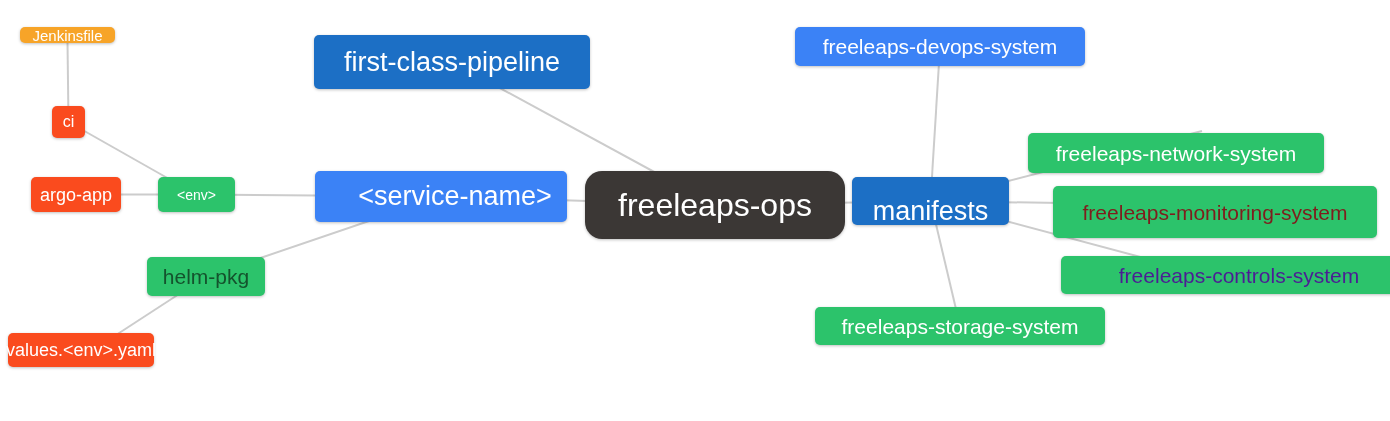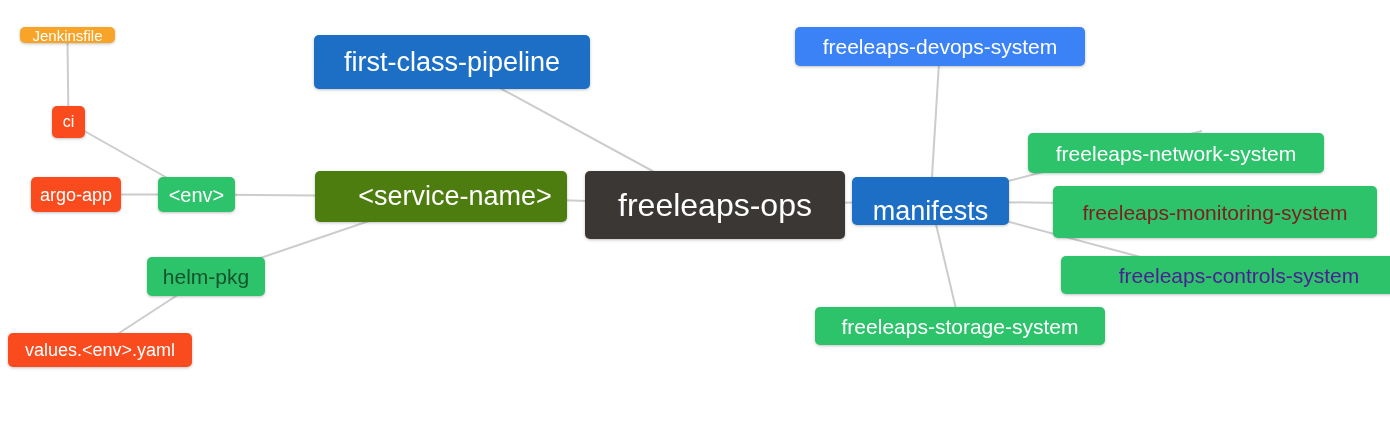--- a/index.html
+++ b/index.html
@@ -61,36 +61,36 @@
     </svg>
 <div class="node" style="left: 20px; top: 27px; width: 95px; height: 16px; font-size: 15px; background: rgb(247, 164, 40); color: rgb(255, 255, 255);">
       <span>Jenkinsfile</span>
     </div>
     <div class="node" style="left: 52px; top: 106px; width: 33px; height: 32px; font-size: 16px; background: rgb(250, 75, 30); color: rgb(255, 255, 255);">
       <span>ci</span>
     </div>
     <div class="node" style="left: 31px; top: 177px; width: 90px; height: 35px; font-size: 18px; background: rgb(250, 75, 30); color: rgb(255, 255, 255);">
       <span>argo-app</span>
     </div>
-    <div class="node" style="left: 158px; top: 177px; width: 77px; height: 35px; font-size: 20px; background: rgb(44, 195, 107); color: rgb(255, 255, 255);">
+    <div class="node" style="left: 158px; top: 177px; width: 77px; height: 35px; font-size: 14px; background: rgb(44, 195, 107); color: rgb(255, 255, 255);">
       <span>&lt;env&gt;</span>
     </div>
     <div class="node" style="left: 147px; top: 257px; width: 118px; height: 39px; font-size: 21px; background: rgb(44, 195, 107); color: #14532d;">
       <span>helm-pkg</span>
     </div>
-    <div class="node" style="left: 8px; top: 333px; width: 184px; height: 34px; font-size: 18px; background: rgb(250, 75, 30); color: rgb(255, 255, 255);">
+    <div class="node" style="left: 8px; top: 333px; width: 146px; height: 34px; font-size: 18px; background: rgb(250, 75, 30); color: rgb(255, 255, 255);">
       <span>values.&lt;env&gt;.yaml</span>
     </div>
     <div class="node" style="left: 314px; top: 35px; width: 276px; height: 54px; font-size: 27px; background: rgb(28, 111, 197); color: rgb(255, 255, 255);">
       <span>first-class-pipeline</span>
     </div>
-    <div class="node" style="left: 315px; top: 171px; width: 252px; height: 51px; font-size: 27px; background: #4d7c0f; color: rgb(255, 255, 255); padding-left: 28px;">
+    <div class="node" style="left: 315px; top: 171px; width: 252px; height: 51px; font-size: 27px; background: #3b82f6; color: rgb(255, 255, 255); padding-left: 28px;">
       <span>&lt;service-name&gt;</span>
     </div>
-    <div class="node" style="left: 585px; top: 171px; width: 260px; height: 68px; font-size: 32px; background: rgb(59, 55, 53); color: rgb(255, 255, 255);">
+    <div class="node" style="left: 585px; top: 171px; width: 260px; height: 68px; font-size: 32px; background: rgb(59, 55, 53); color: rgb(255, 255, 255); border-radius: 17px;">
       <span>freeleaps-ops</span>
     </div>
     <div class="node" style="left: 852px; top: 177px; width: 157px; height: 48px; font-size: 27px; background: rgb(28, 111, 197); color: rgb(255, 255, 255); align-items: flex-end;">
       <span>manifests</span>
     </div>
     <div class="node" style="left: 795px; top: 27px; width: 290px; height: 39px; font-size: 21px; background: #3b82f6; color: rgb(255, 255, 255);">
       <span>freeleaps-devops-system</span>
     </div>
     <div class="node" style="left: 1028px; top: 111px; width: 296px; height: 40px; font-size: 21px; background: rgb(44, 195, 107); color: rgb(255, 255, 255); margin-top: 22px;">
       <span>freeleaps-network-system</span>

